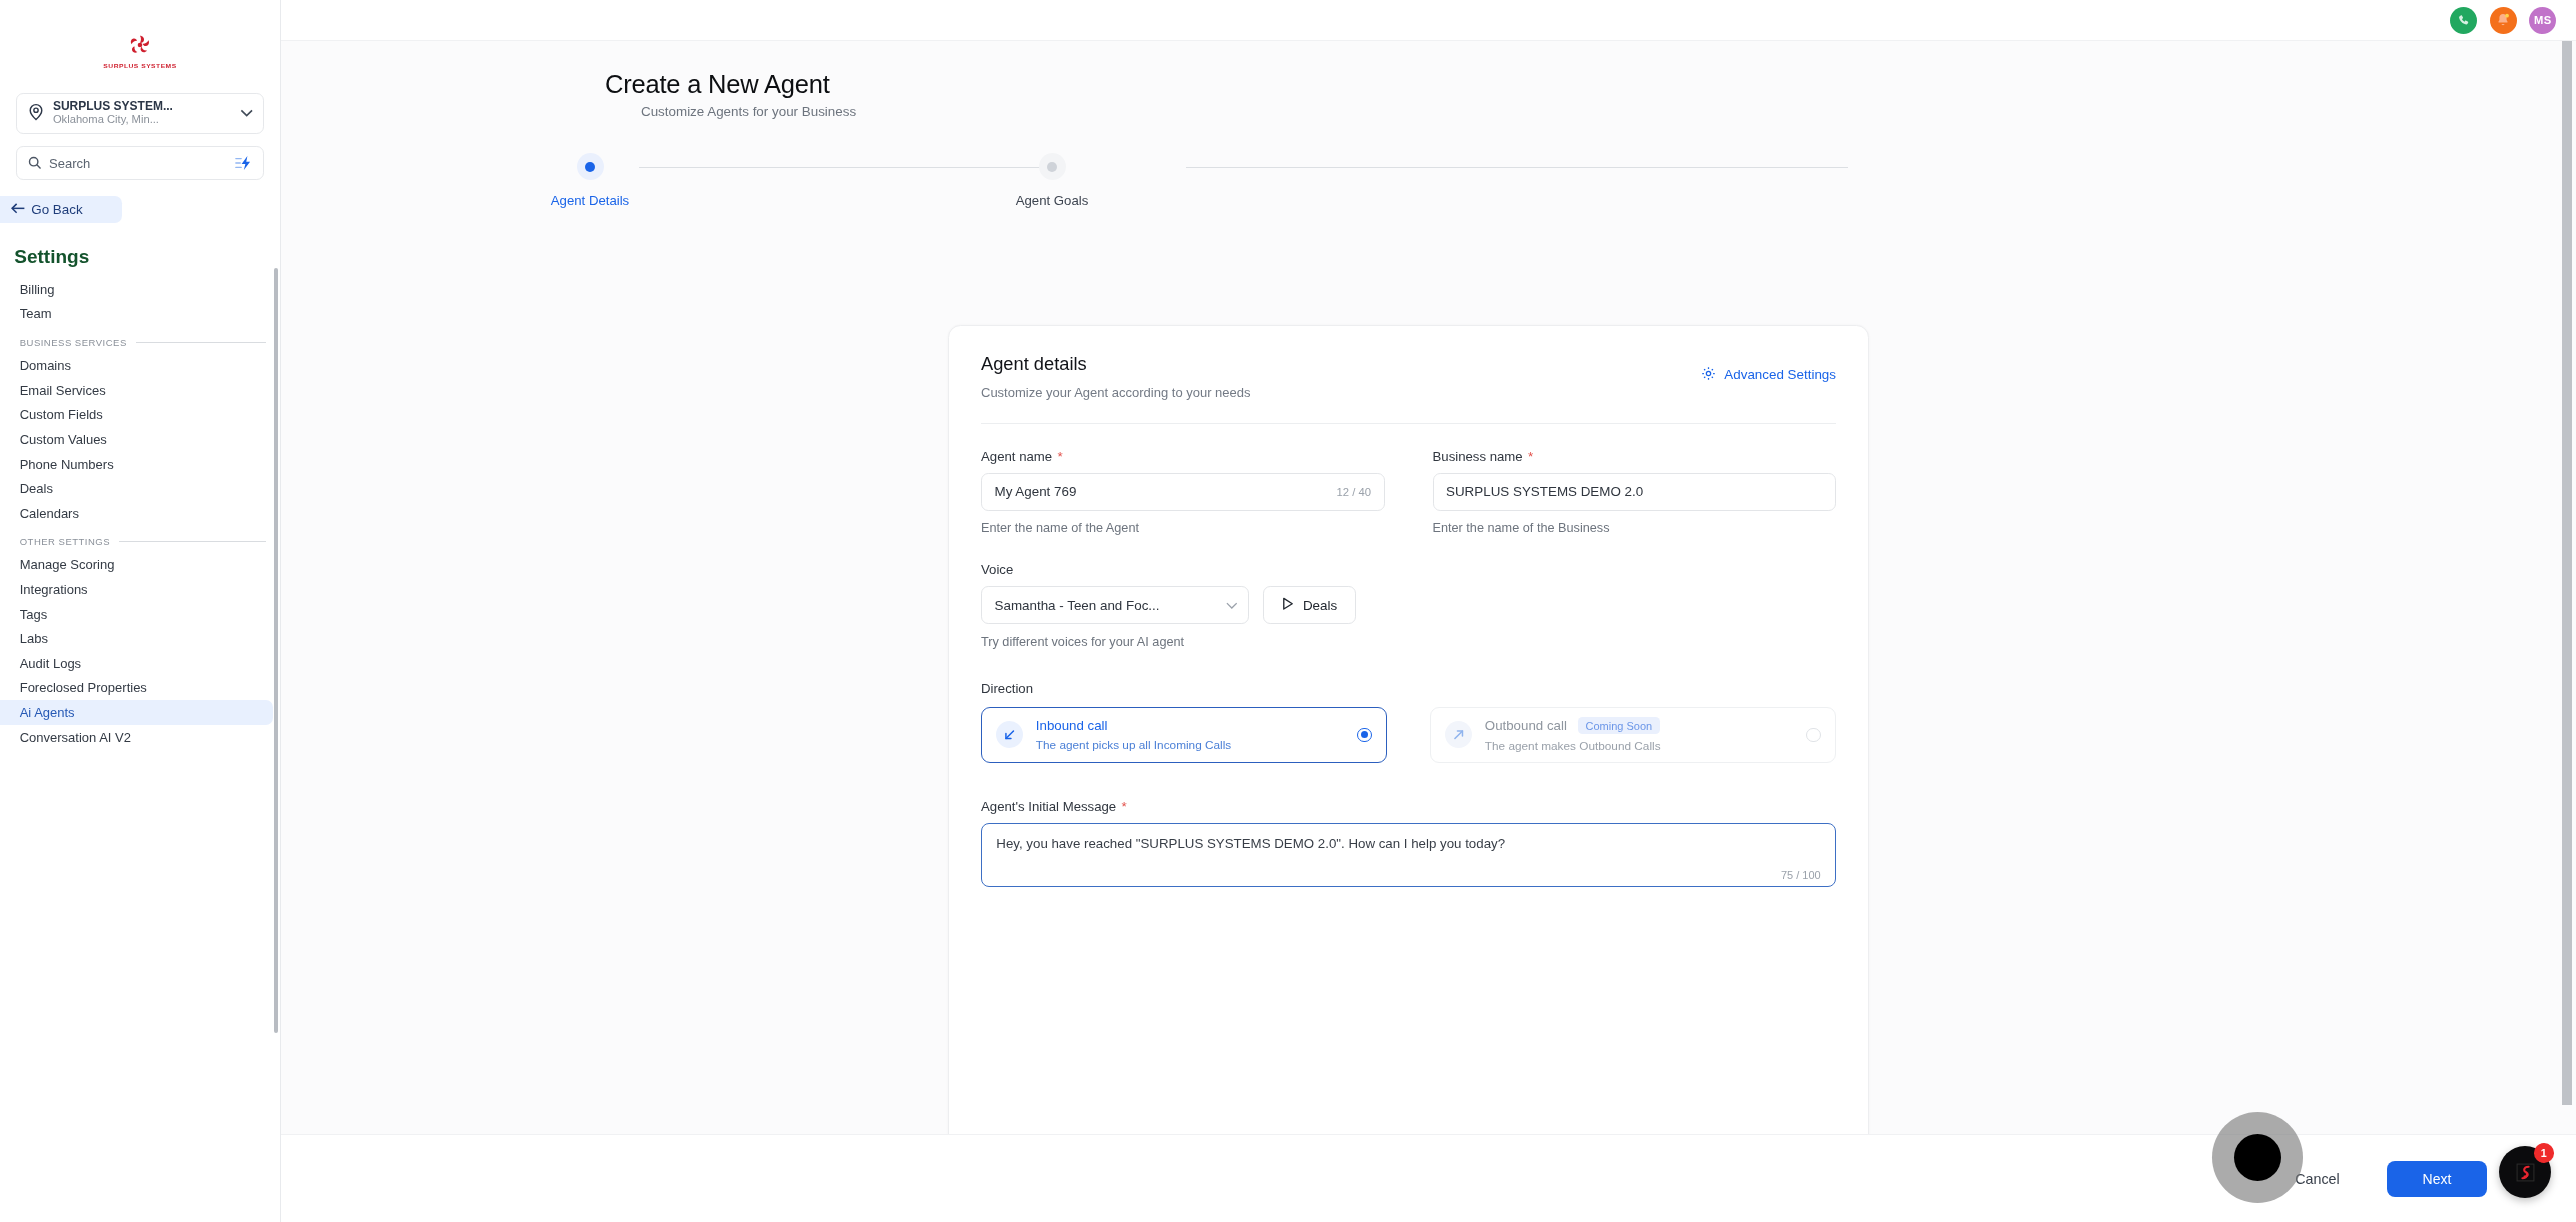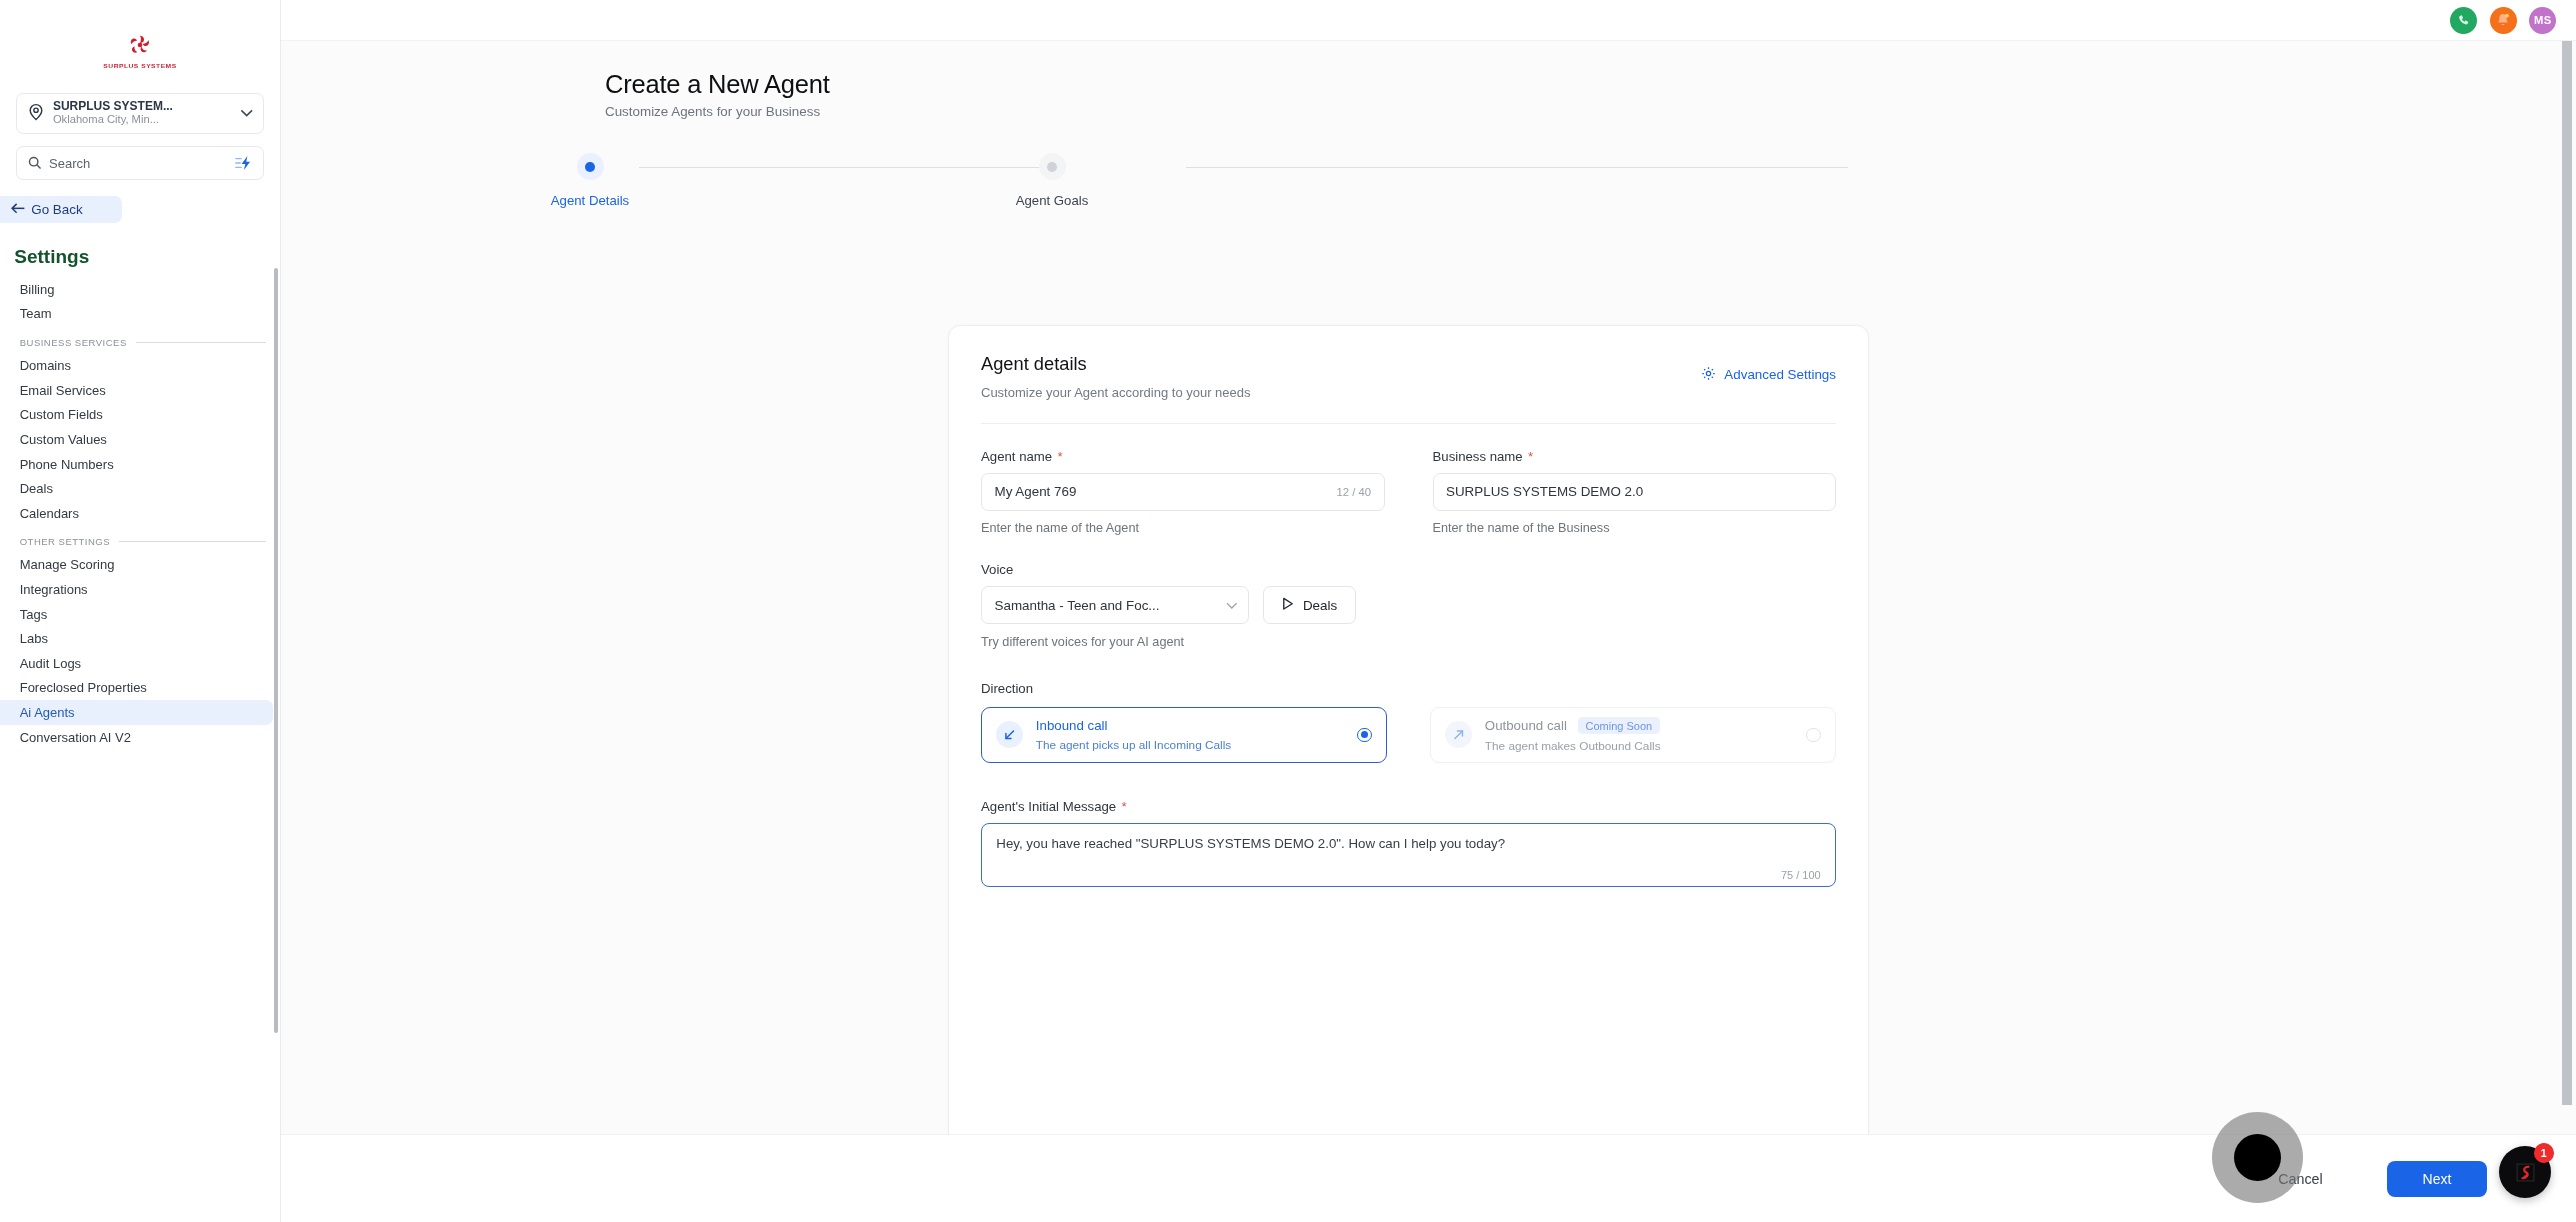--- a/index.html
+++ b/index.html
@@ -113,21 +113,21 @@
     padding-right: 19.7px; gap: 12.5px;
     border-bottom: 0.9px solid #f0f1f3;
   }
   .circ { width: 27px; height: 27px; border-radius: 50%; display: flex; align-items: center; justify-content: center; cursor: pointer; }
   .circ.green { background: #22a860; }
   .circ.orange { background: #f4701b; }
   .circ.purple { background: #c173c9; color: #fff; font-size: 11.2px; font-weight: 700; letter-spacing: 0.3px; }
 
   .page-head { padding: 29px 0 0 324px; }
   .page-title { font-size: 25.5px; font-weight: 400; color: #0d0f12; letter-spacing: -0.2px; }
-  .page-sub { font-size: 13.4px; color: #6d747e; margin-top: 5.4px; }
+  .page-sub { font-size: 13.4px; color: #6d747e; margin-top: 5.4px; margin-left: 36px; }
 
   
   .stepper { position: relative; margin-top: 34px; height: 73px; }
   .step {
     position: absolute; top: 0; width: 268px; text-align: center;
   }
   .step .dot-wrap {
     width: 27px; height: 27px; border-radius: 50%;
     margin: 0 auto; display: flex; align-items: center; justify-content: center;
   }
@@ -225,21 +225,21 @@
     padding: 11.6px 14.3px 0 14.3px; position: relative; background: #fff;
   }
   .ta .tval { font-size: 13.3px; color: #383e47; line-height: 18px; }
   .ta .tcount { position: absolute; right: 14.3px; bottom: 4.5px; font-size: 11px; color: #9aa1aa; }
 
   
   .footer {
     position: absolute; left: 0; right: 0; bottom: 0; height: 89px;
     background: #ffffff; border-top: 0.9px solid #f0f1f3;
     display: flex; align-items: center; justify-content: flex-end;
-    padding-right: 89px; gap: 23px;
+    padding-right: 89px; gap: 6px;
   }
   .btn-cancel {
     font-size: 14.3px; color: #39404b; background: transparent; border: 0;
     cursor: pointer; font-family: inherit; padding: 9px 14.3px;
   }
   .btn-primary {
     background: #1a64e8; color: #ffffff; border: 0; border-radius: 8px;
     height: 36px; width: 100px; font-size: 14px; cursor: pointer;
     font-family: inherit;
     margin-left: 27px;

